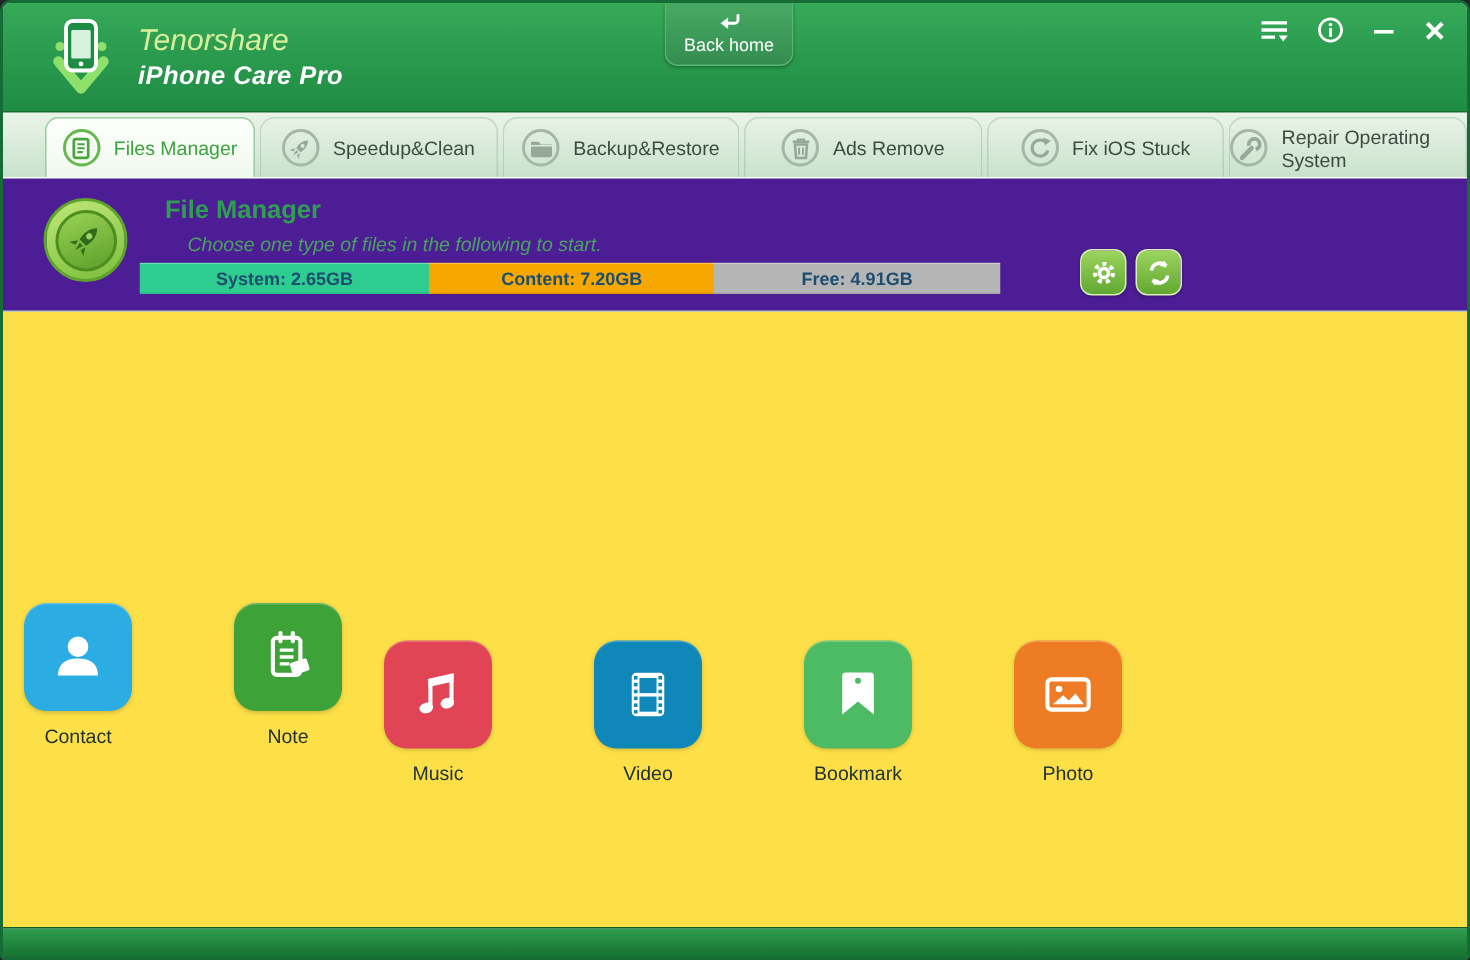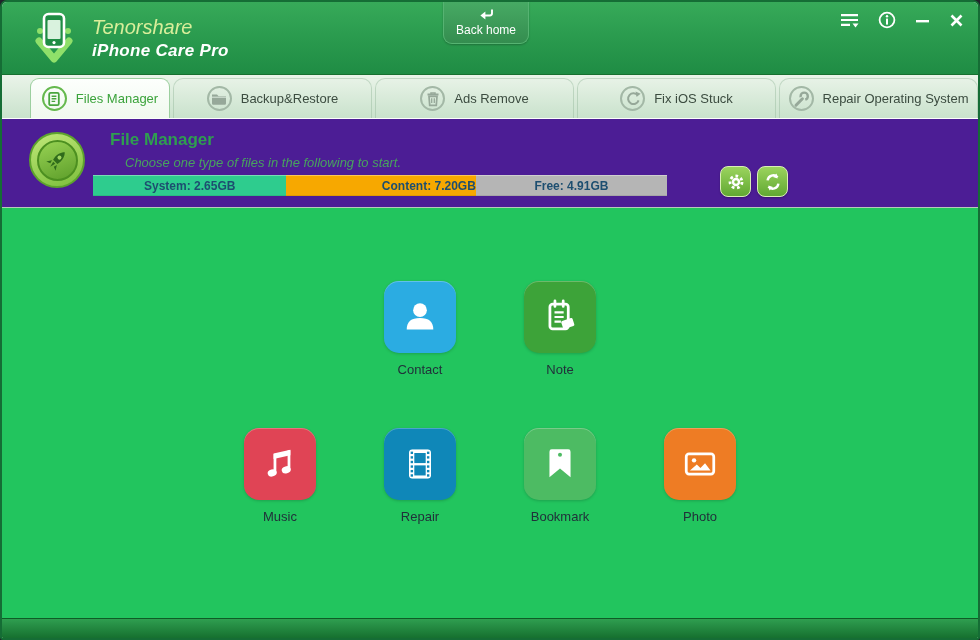--- a/index.html
+++ b/index.html
@@ -75,21 +75,21 @@
     font-size:12px;font-weight:bold;color:#1d4e70;white-space:nowrap;overflow:hidden;
     box-shadow:inset 0 1px 0 rgba(255,255,255,.35), inset 0 -1px 0 rgba(0,0,0,.08);
   }
   .round-btn{
     position:absolute;top:47px;width:31px;height:31px;border-radius:8px;cursor:pointer;
     background:linear-gradient(180deg,#9bd45e,#61a832);border:1px solid #d9efb6;
     box-shadow:0 1px 2px rgba(0,0,0,.25);display:flex;align-items:center;justify-content:center;
   }
   .btn-gear{left:718px;} .btn-refresh{left:755px;}
   
-  .main{flex:1;background:#22c55e;display:flex;flex-direction:column;align-items:center;padding-top:73px;}
+  .main{flex:1;background:#fde047;display:flex;align-items:center;padding-top:73px;}
   .grid-row{display:flex;gap:40px;}
   .grid-row + .grid-row{margin-top:51px;}
   .cell{width:100px;display:flex;flex-direction:column;align-items:center;cursor:pointer;}
   .tile{
     width:72px;height:72px;border-radius:15px;display:flex;align-items:center;justify-content:center;
     box-shadow:inset 0 1px 0 rgba(255,255,255,.25), 0 1px 3px rgba(0,0,0,.18);
   }
   .cell-label{margin-top:9px;font-size:13px;color:#21313a;}
   
   .footer{
@@ -161,20 +161,33 @@
     <div class="tab active">
       <span class="tab-circle">
         <svg width="20" height="20" viewBox="0 0 20 20">
           <rect x="5.2" y="3.8" width="9.6" height="12.4" rx="1.4" fill="none" stroke="#49a63e" stroke-width="1.8"></rect>
           <path d="M7.6 7.2 h4.8 M7.6 9.8 h4.8 M7.6 12.4 h3.6" stroke="#49a63e" stroke-width="1.4"></path>
         </svg>
       </span>
       <span class="tab-label">Files Manager</span>
     </div>
 
+    <div class="tab inactive">
+      <span class="tab-circle">
+        <svg width="20" height="20" viewBox="0 0 20 20">
+          <g transform="rotate(45 10 10)" fill="#96a899">
+            <path d="M10 2.5 c2 2 3 5.2 2 9 h-4 c-1-3.8 0-7 2-9 z"></path>
+            <circle cx="10" cy="7.5" r="1.3" fill="#dceade"></circle>
+            <path d="M7.8 12.2 l-2.2 3.4 2.8-1.1 z M12.2 12.2 l2.2 3.4 -2.8-1.1 z"></path>
+            <path d="M9 12.5 h2 l-1 4 z"></path>
+          </g>
+        </svg>
+      </span>
+      <span class="tab-label">Speedup&amp;Clean</span>
+    </div>
 
     <div class="tab inactive">
       <span class="tab-circle">
         <svg width="20" height="20" viewBox="0 0 20 20">
           <path d="M3 5.5 h5 l1.6 1.8 H17 v7.2 a1.3 1.3 0 0 1 -1.3 1.3 H4.3 A1.3 1.3 0 0 1 3 14.5 z" fill="#96a899"></path>
           <path d="M3 8.2 h14" stroke="#dceade" stroke-width="1"></path>
         </svg>
       </span>
       <span class="tab-label">Backup&amp;Restore</span>
     </div>
@@ -225,21 +238,21 @@
         </svg>
       </div>
     </div>
     <div class="panel-title">File Manager</div>
     <div class="panel-sub">Choose one type of files in the following to start.</div>
 
     <div class="storage-bar">
       <span class="storage-seg" style="background-color: rgb(46, 204, 142); width: 33.7%;">
         <span>System: 2.65GB</span>
       </span>
-      <span class="storage-seg" style="background-color: rgb(247, 168, 0); width: 33%; justify-content: flex-end;">
+      <span class="storage-seg" style="background-color: rgb(247, 168, 0); width: 33%;">
         <span>Content: 7.20GB</span>
       </span>
       <span class="storage-seg" style="background-color: rgb(181, 181, 181); width: 33.3%;">
         <span>Free: 4.91GB</span>
       </span>
     </div>
 
     <div class="round-btn btn-gear">
       <span>
         <svg width="20" height="20" viewBox="0 0 20 20">
@@ -322,21 +335,21 @@
                   <rect x="31.6" y="15.5" width="2.6" height="2.6"></rect>
                 <rect x="31.6" y="20.5" width="2.6" height="2.6"></rect>
                   <rect x="31.6" y="25.5" width="2.6" height="2.6"></rect>
                 <rect x="31.6" y="30.5" width="2.6" height="2.6"></rect>
                   <rect x="31.6" y="35.2" width="2.6" height="2.6"></rect>
               </g>
             </mask>
             <rect x="12" y="8" width="24" height="32" rx="3.5" fill="#ffffff" mask="url(#vmask)"></rect>
           </svg>
         </div>
-        <div class="cell-label">Repair</div>
+        <div class="cell-label">Video</div>
       </div>
 
       <div class="cell">
         <div class="tile" style="background-color: rgb(77, 187, 99);">
           <svg width="44" height="44" viewBox="0 0 48 48">
             <mask id="bmask">
               <path d="M15 8 h18 a2.5 2.5 0 0 1 2.5 2.5 V38.5 L24 29 l-11.5 9.5 V10.5 A2.5 2.5 0 0 1 15 8 z" fill="#ffffff"></path>
               <circle cx="24" cy="14" r="2.2" fill="#000000"></circle>
             </mask>
             <rect x="8" y="4" width="32" height="40" fill="#ffffff" mask="url(#bmask)"></rect>

